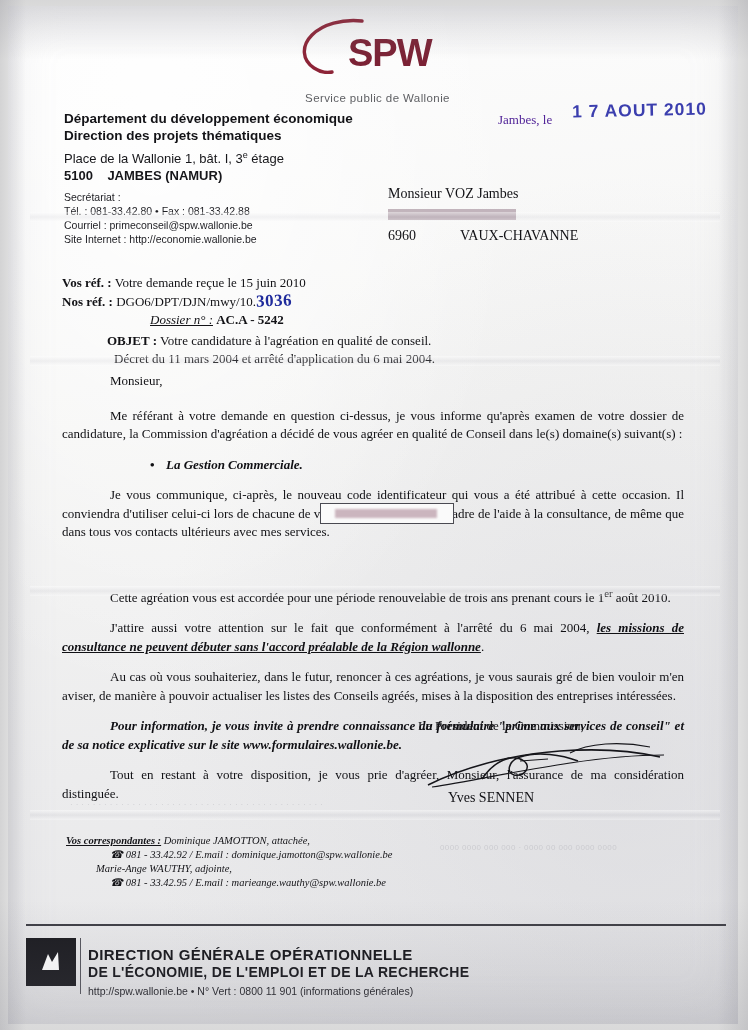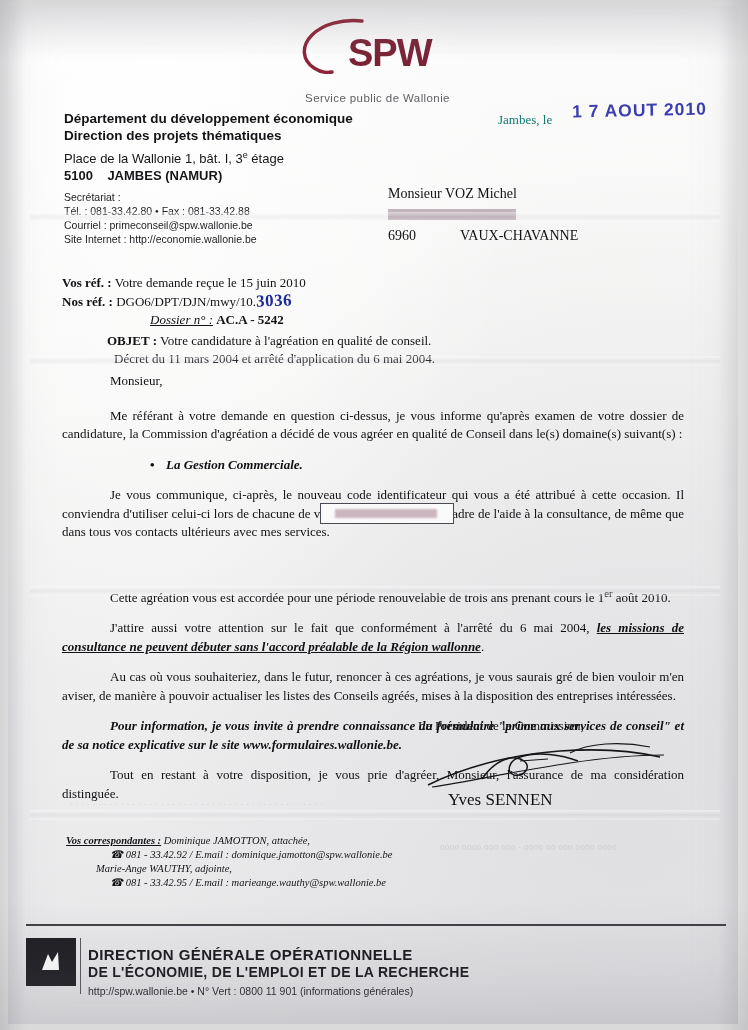--- a/index.html
+++ b/index.html
@@ -110,21 +110,21 @@
     font-family: "Liberation Sans", sans-serif;
     font-size: 10.5px;
     line-height: 14px;
     color: #1d1d22;
   }
 
   #jambes {
     left: 498px; top: 112px;
     font-family: "Liberation Serif", serif;
     font-size: 13px;
-    color: #0f766e;
+    color: #4c1d95;
   }
   #datestamp {
     left: 572px; top: 100px;
     font-family: "Liberation Sans", sans-serif;
     font-size: 17.5px;
     font-weight: bold;
     letter-spacing: 1px;
     color: #2b2fa8;
     transform: rotate(-1.2deg);
     opacity: .92;
@@ -220,21 +220,21 @@
   
   #sigline {
     left: 418px; top: 718px;
     font-family: "Liberation Serif", serif;
     font-size: 13px;
     color: #111115;
   }
   #signame {
     left: 448px; top: 790px;
     font-family: "Liberation Serif", serif;
-    font-size: 17px;
+    font-size: 14px;
     color: #111115;
   }
   #scribble {
     position: absolute;
     left: 420px; top: 735px;
     width: 250px; height: 62px;
   }
 
   
   #corr {
@@ -328,21 +328,21 @@
     <div>Secrétariat :</div>
     <div>Tél. : 081-33.42.80 • Fax : 081-33.42.88</div>
     <div>Courriel : primeconseil@spw.wallonie.be</div>
     <div>Site Internet : http://economie.wallonie.be</div>
   </div>
 
   <div class="blk" id="jambes">Jambes, le</div>
   <div class="blk" id="datestamp">1 7 AOUT 2010</div>
 
   <div class="blk" id="recipient">
-    <div>Monsieur VOZ Michel</div>
+    <div>Monsieur VOZ Jambes</div>
     <div><span class="redacted"></span></div>
     <div><span>6960</span><span class="city">VAUX-CHAVANNE</span></div>
   </div>
 
   <div class="blk" id="refs">
     <div><b>Vos réf. :</b> <span>Votre demande reçue le 15 juin 2010</span></div>
     <div><b>Nos réf. :</b> <span>DGO6/DPT/DJN/mwy/10.</span><span class="hand">3036</span></div>
     <div class="dossier"><span style="text-decoration:underline">Dossier n° :</span> <b style="font-style:normal">AC.A - 5242</b></div>
     <div class="objet-row"><span class="objet-lbl">OBJET :</span> <span>Votre candidature à l'agréation en qualité de conseil.</span></div>
     <div class="decret">Décret du 11 mars 2004 et arrêté d'application du 6 mai 2004.</div>

